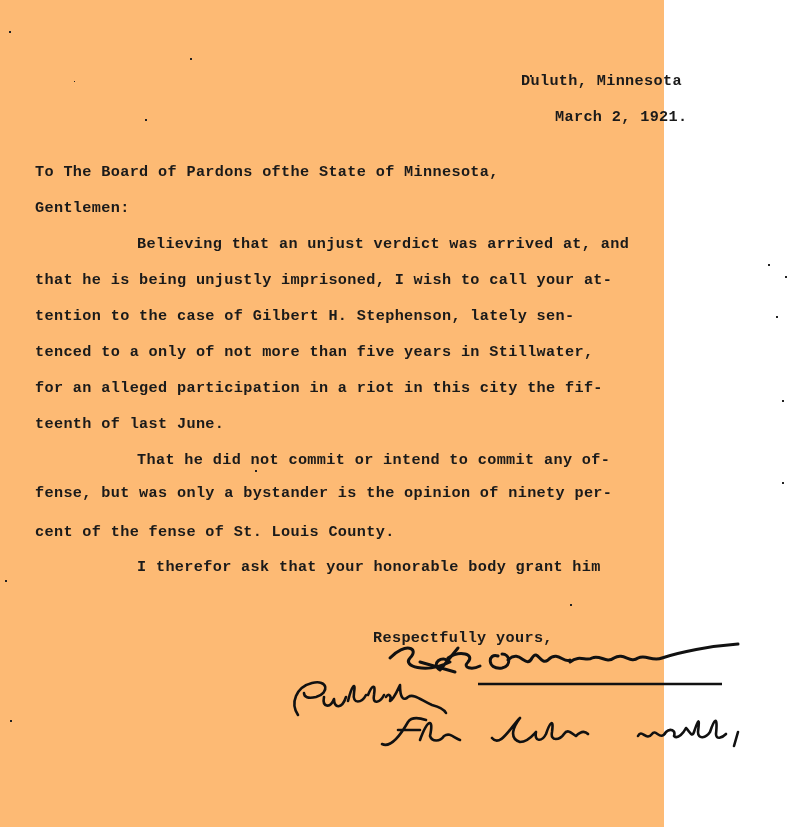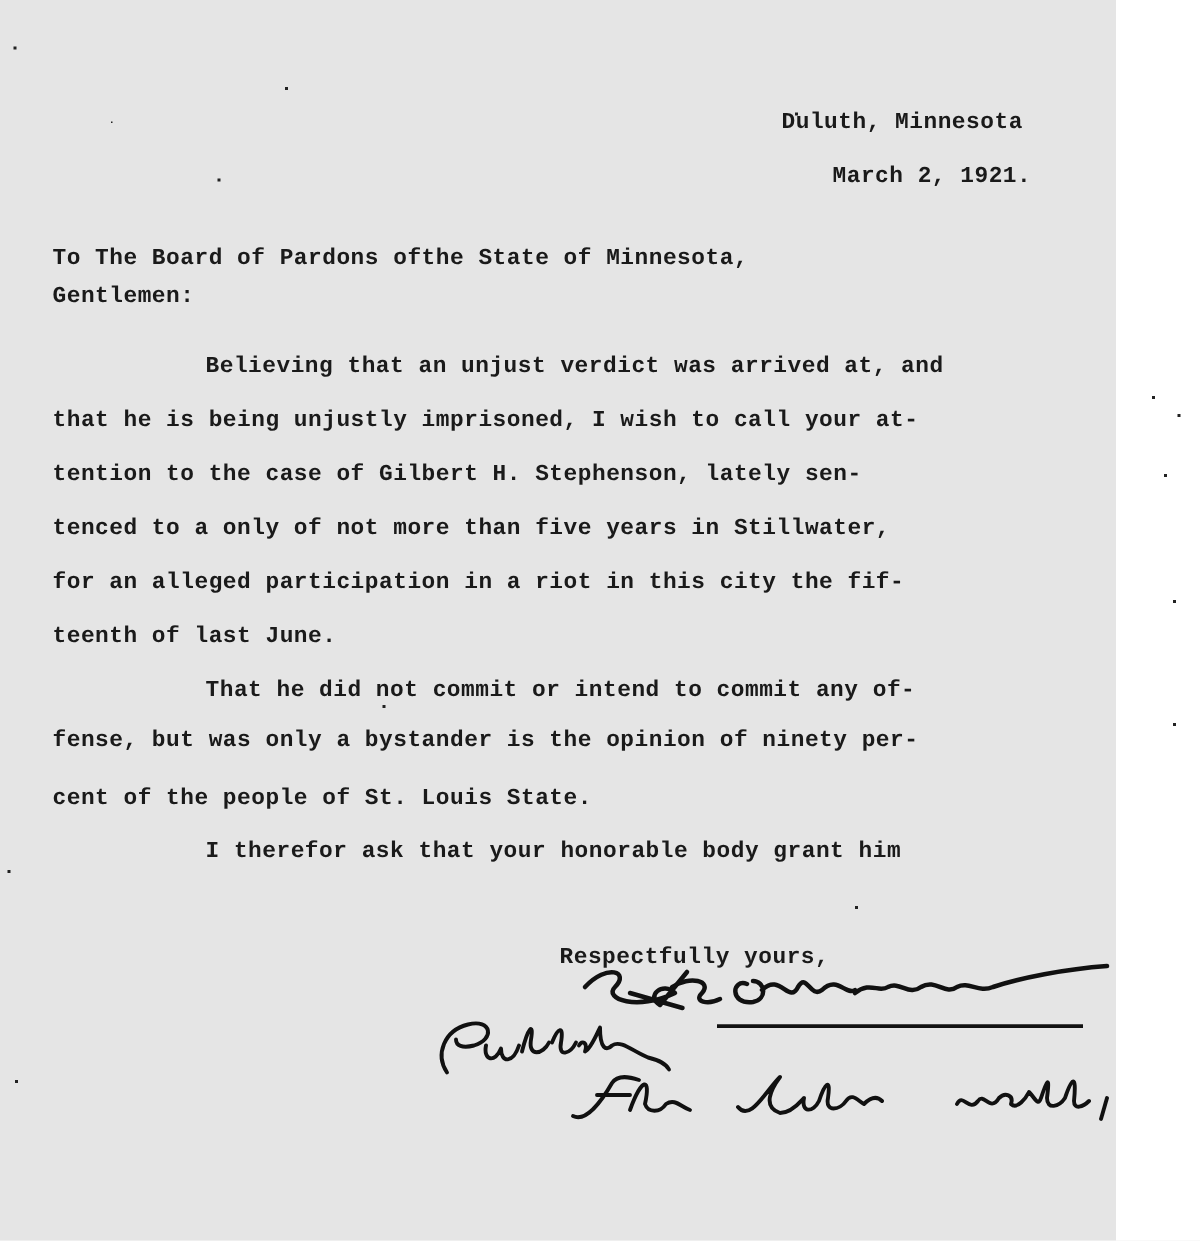--- a/index.html
+++ b/index.html
@@ -11,22 +11,22 @@
       width: 800px;
       height: 827px;
       position: relative;
       overflow: hidden;
       font-family: "Liberation Mono", "DejaVu Sans Mono", monospace;
       color: #111111;
     }
     .page {
       position: absolute;
       left: 0; top: 0;
-      width: 744px; height: 827px;
-      background: #e5e5e5;
+      width: 664px; height: 827px;
+      background: #fdba74;
     }
     .tw {
       position: absolute;
       font-size: 15.2px;
       letter-spacing: 0.35px;
       white-space: pre;
       font-weight: bold;
       color: #1a1a1a;
       line-height: 18px;
     }
@@ -41,32 +41,32 @@
   </style>
 </head>
 <body>
 
 <div class="page">
 
   <div class="tw" style="left:521px; top:72px;">Duluth, Minnesota</div>
   <div class="tw" style="left:555px; top:108px;">March 2, 1921.</div>
 
   <div class="tw" style="left:35px; top:163px;">To The Board of Pardons ofthe State of Minnesota,</div>
-  <div class="tw" style="left:35px; top:188px;">Gentlemen:</div>
+  <div class="tw" style="left:35px; top:199px;">Gentlemen:</div>
 
   <div class="tw" style="left:137px; top:235px;">Believing that an unjust verdict was arrived at, and</div>
   <div class="tw" style="left:35px; top:271px;">that he is being unjustly imprisoned, I wish to call your at-</div>
   <div class="tw" style="left:35px; top:307px;">tention to the case of Gilbert H. Stephenson, lately sen-</div>
   <div class="tw" style="left:35px; top:343px;">tenced to a only of not more than five years in Stillwater,</div>
   <div class="tw" style="left:35px; top:379px;">for an alleged participation in a riot in this city the fif-</div>
   <div class="tw" style="left:35px; top:415px;text-align:center;">teenth of last June.</div>
 
   <div class="tw" style="left:137px; top:451px;">That he did not commit or intend to commit any of-</div>
   <div class="tw" style="left:35px; top:461px;margin-top:23px;">fense, but was only a bystander is the opinion of ninety per-</div>
-  <div class="tw" style="left:35px; top:523px;">cent of the people of St. Louis State.</div>
+  <div class="tw" style="left:35px; top:523px;">cent of the fense of St. Louis County.</div>
 
   <div class="tw" style="left:137px; top:558px;">I therefor ask that your honorable body grant him</div>
 
   <div class="tw" style="left:373px; top:629px;">Respectfully yours,</div>
 
   <svg class="sig" style="left:380px; top:640px;" width="370" height="50" viewBox="0 0 370 50">
     <title>W. E. McEwen</title>
     <g fill="none" stroke="#111" stroke-width="3" stroke-linecap="round" stroke-linejoin="round">
       <path d="M10 18 C 25 2, 40 8, 30 18 C 22 26, 45 34, 70 22 C 62 14, 50 24, 60 30 L 78 8 M 40 22 L 75 32"></path>
       <path d="M68 18 C 80 10, 95 14, 88 22 C 82 28, 92 30, 100 26"></path>

